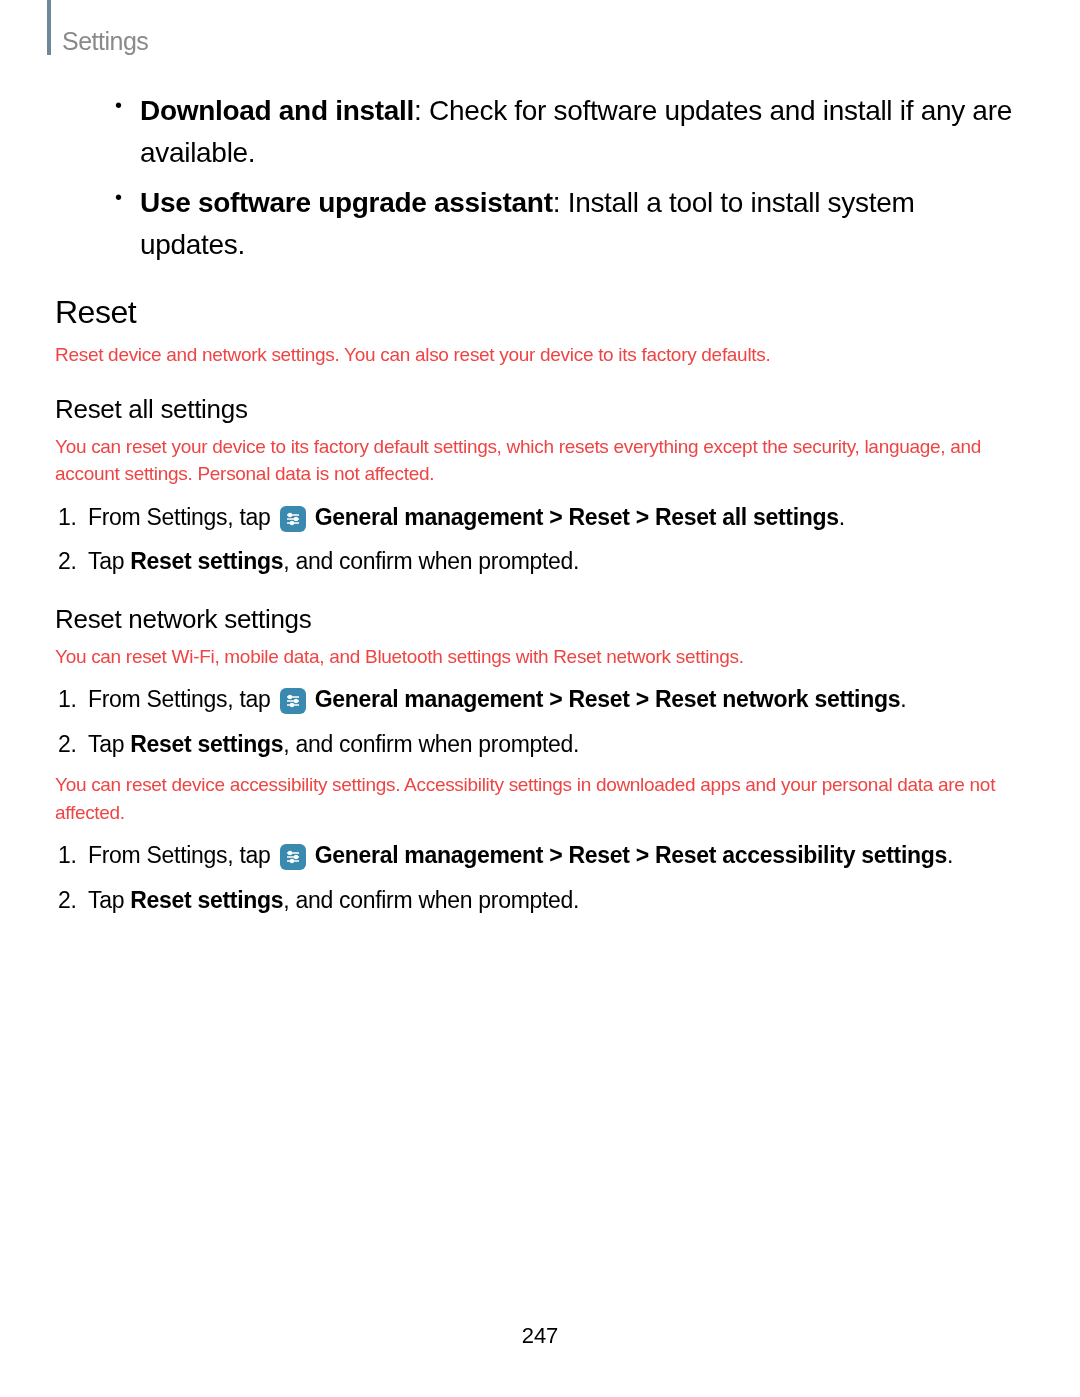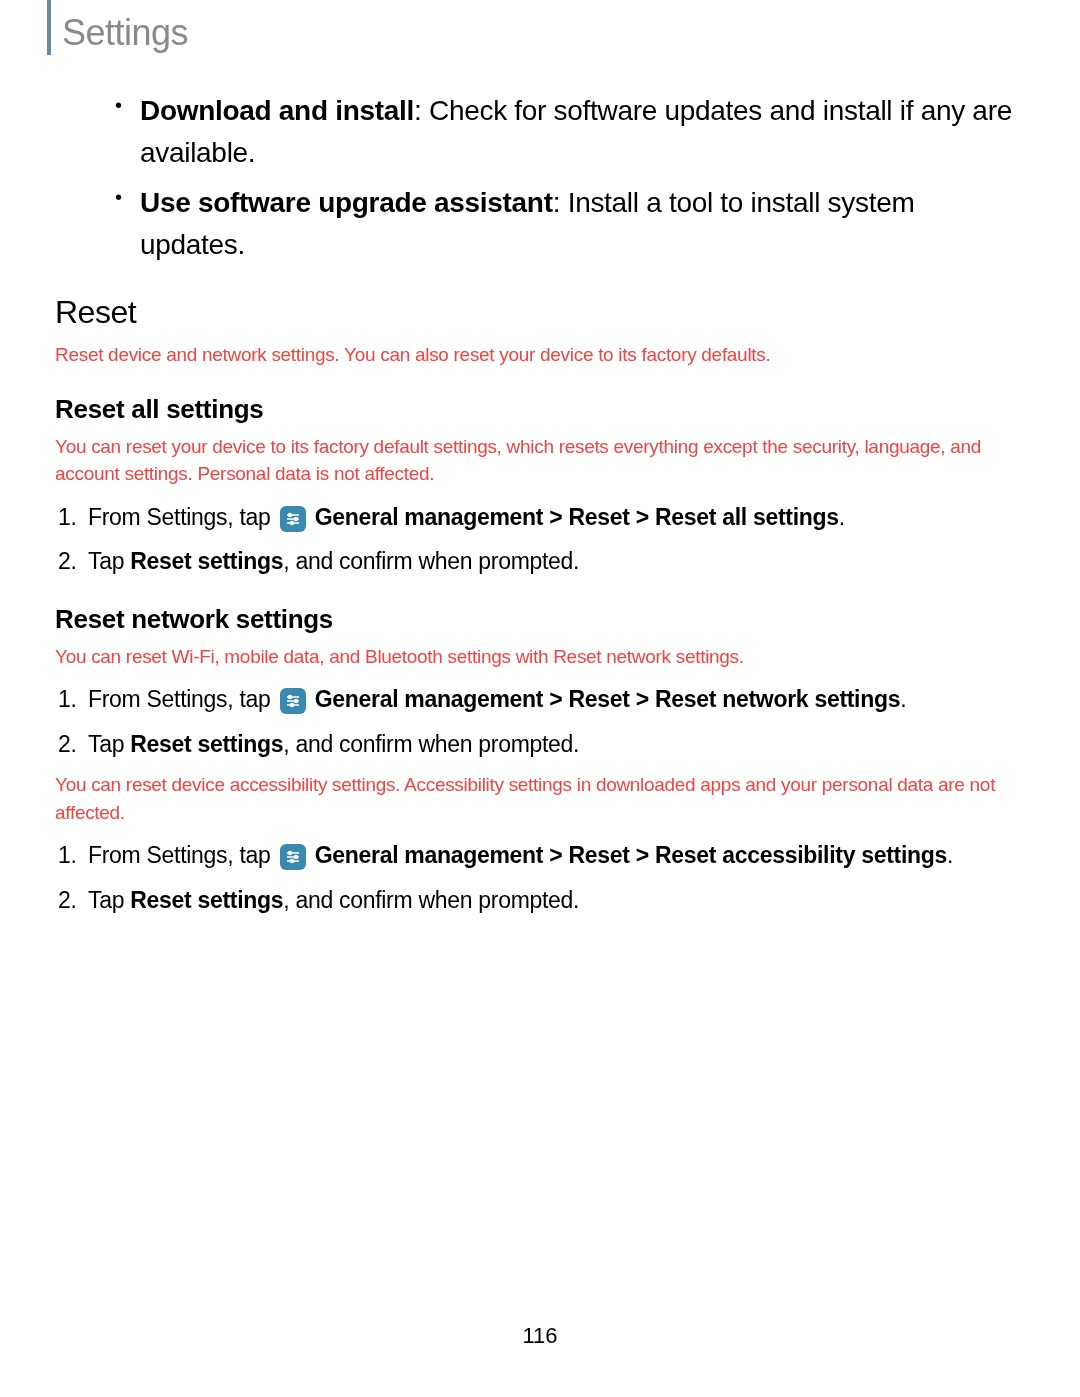--- a/index.html
+++ b/index.html
@@ -19,22 +19,22 @@
       position: absolute;
       left: 47px;
       top: 0;
       width: 4px;
       height: 55px;
       background: #6a8a9a;
     }
     .header-title {
       position: absolute;
       left: 62px;
-      top: 12px;
-      font-size: 36px;
+      top: 27px;
+      font-size: 25px;
       font-weight: 400;
       color: #8a8a8a;
       letter-spacing: -0.5px;
     }
     .content {
       position: absolute;
       left: 55px;
       top: 90px;
       width: 970px;
     }
@@ -64,21 +64,21 @@
     h2 {
       font-size: 32px;
       font-weight: 500;
       color: #000;
       margin-top: 28px;
       margin-bottom: 10px;
       letter-spacing: -0.5px;
     }
     h3 {
       font-size: 26px;
-      font-weight: 700;
+      font-weight: 400;
       color: #000;
       margin-top: 25px;
       margin-bottom: 8px;
       letter-spacing: -0.3px;
     }
     .body-text {
       font-size: 19px;
       line-height: 1.45;
       color: #ef4444;
       letter-spacing: -0.3px;
@@ -206,13 +206,13 @@
             </g>
           </svg></span> <span class="bold">General management &gt; Reset &gt; Reset accessibility settings</span><span>.</span>
     </li>
     <li>
       <span>Tap </span><span class="bold">Reset settings</span><span>, and confirm when prompted.</span>
     </li>
   </ol>
 
 </div>
 
-<div class="page-number">116</div>
+<div class="page-number">247</div>
 
 </body></html>

